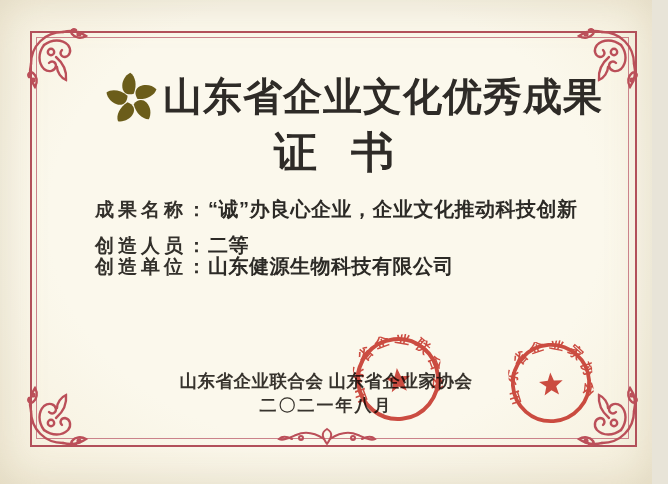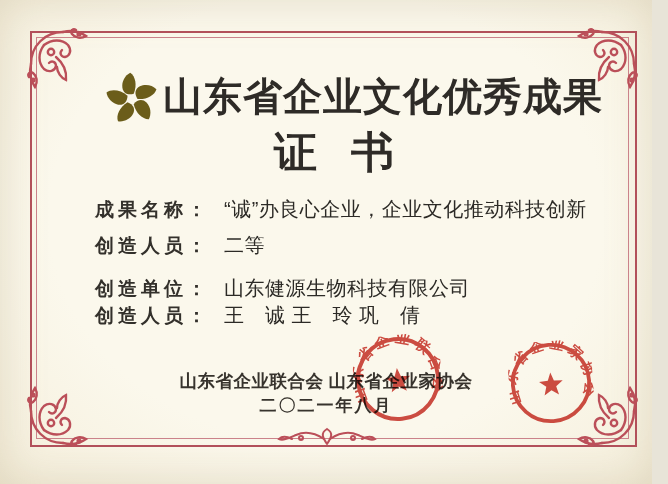--- a/index.html
+++ b/index.html
@@ -26,26 +26,26 @@
     left:163px;top:70px;width:410px;
     font-size:39px;font-weight:bold;color:#2e2b27;
     letter-spacing:1px;white-space:nowrap;
   }
   .cert-word{
     left:0;top:124px;width:668px;display:flex;justify-content:center;gap:34px;
     font-size:43px;font-weight:bold;color:#2e2b27;
   }
   
   .field{left:95px;white-space:nowrap;color:#33302b;}
-  .f1{top:196px;} .f2{top:232px;} .f3{top:275px;} .f4{top:302px;}
+  .f1{top:196px;} .f2{top:232px;} .f3{top:253px;} .f4{top:302px;}
   .field .lbl{font-size:19px;font-weight:600;letter-spacing:4px;margin-top:28px;}
   .field .colon{font-size:19px;font-weight:600;}
   .field .val{
     font-family:"Liberation Sans","DejaVu Sans",sans-serif;
-    font-size:20px;font-weight:400;margin-left:18px;letter-spacing:.5px;color:#2c2a26;
+    font-size:20px;font-weight:700;margin-left:2px;letter-spacing:.5px;color:#2c2a26;
   }
   
   .issuers{
     left:0;top:369px;width:100%;text-align:center;
     font-size:17.5px;font-weight:600;color:#37332d;letter-spacing:.5px;z-index:1;
   }
   .date{
     left:0;top:394px;width:100%;text-align:center;
     font-size:17px;font-weight:700;color:#37332d;letter-spacing:2px;z-index:1;
   }
@@ -144,23 +144,20 @@
 
   <div class="abs field f1">
     <span class="lbl">成果名称</span><span class="colon">：</span><span class="val">“诚”办良心企业，企业文化推动科技创新</span>
   </div>
   <div class="abs field f2">
     <span class="lbl">创造人员</span><span class="colon">：</span><span class="val">二等</span>
   </div>
   <div class="abs field f3">
     <span class="lbl">创造单位</span><span class="colon">：</span><span class="val">山东健源生物科技有限公司</span>
   </div>
-  <div class="abs field f4">
-    <span class="lbl">创造人员</span><span class="colon">：</span><span class="val">王　诚 王　玲 巩　倩</span>
-  </div>
 
   <div class="abs issuers">山东省企业联合会 山东省企业家协会</div>
   <div class="abs date">二〇二一年八月</div>
 
   <svg class="abs seal left" width="88" height="88" viewBox="0 0 88 88">
     <defs>
         <path id="arcA" d="M 12 62 A 36.5 36.5 0 1 1 76 62" fill="none"></path>
       </defs>
     <circle cx="44" cy="44" r="40" fill="none" stroke="#cc4038" stroke-width="4"></circle>
     <text font-size="14.5" letter-spacing="4.5" fill="#cc4038">

